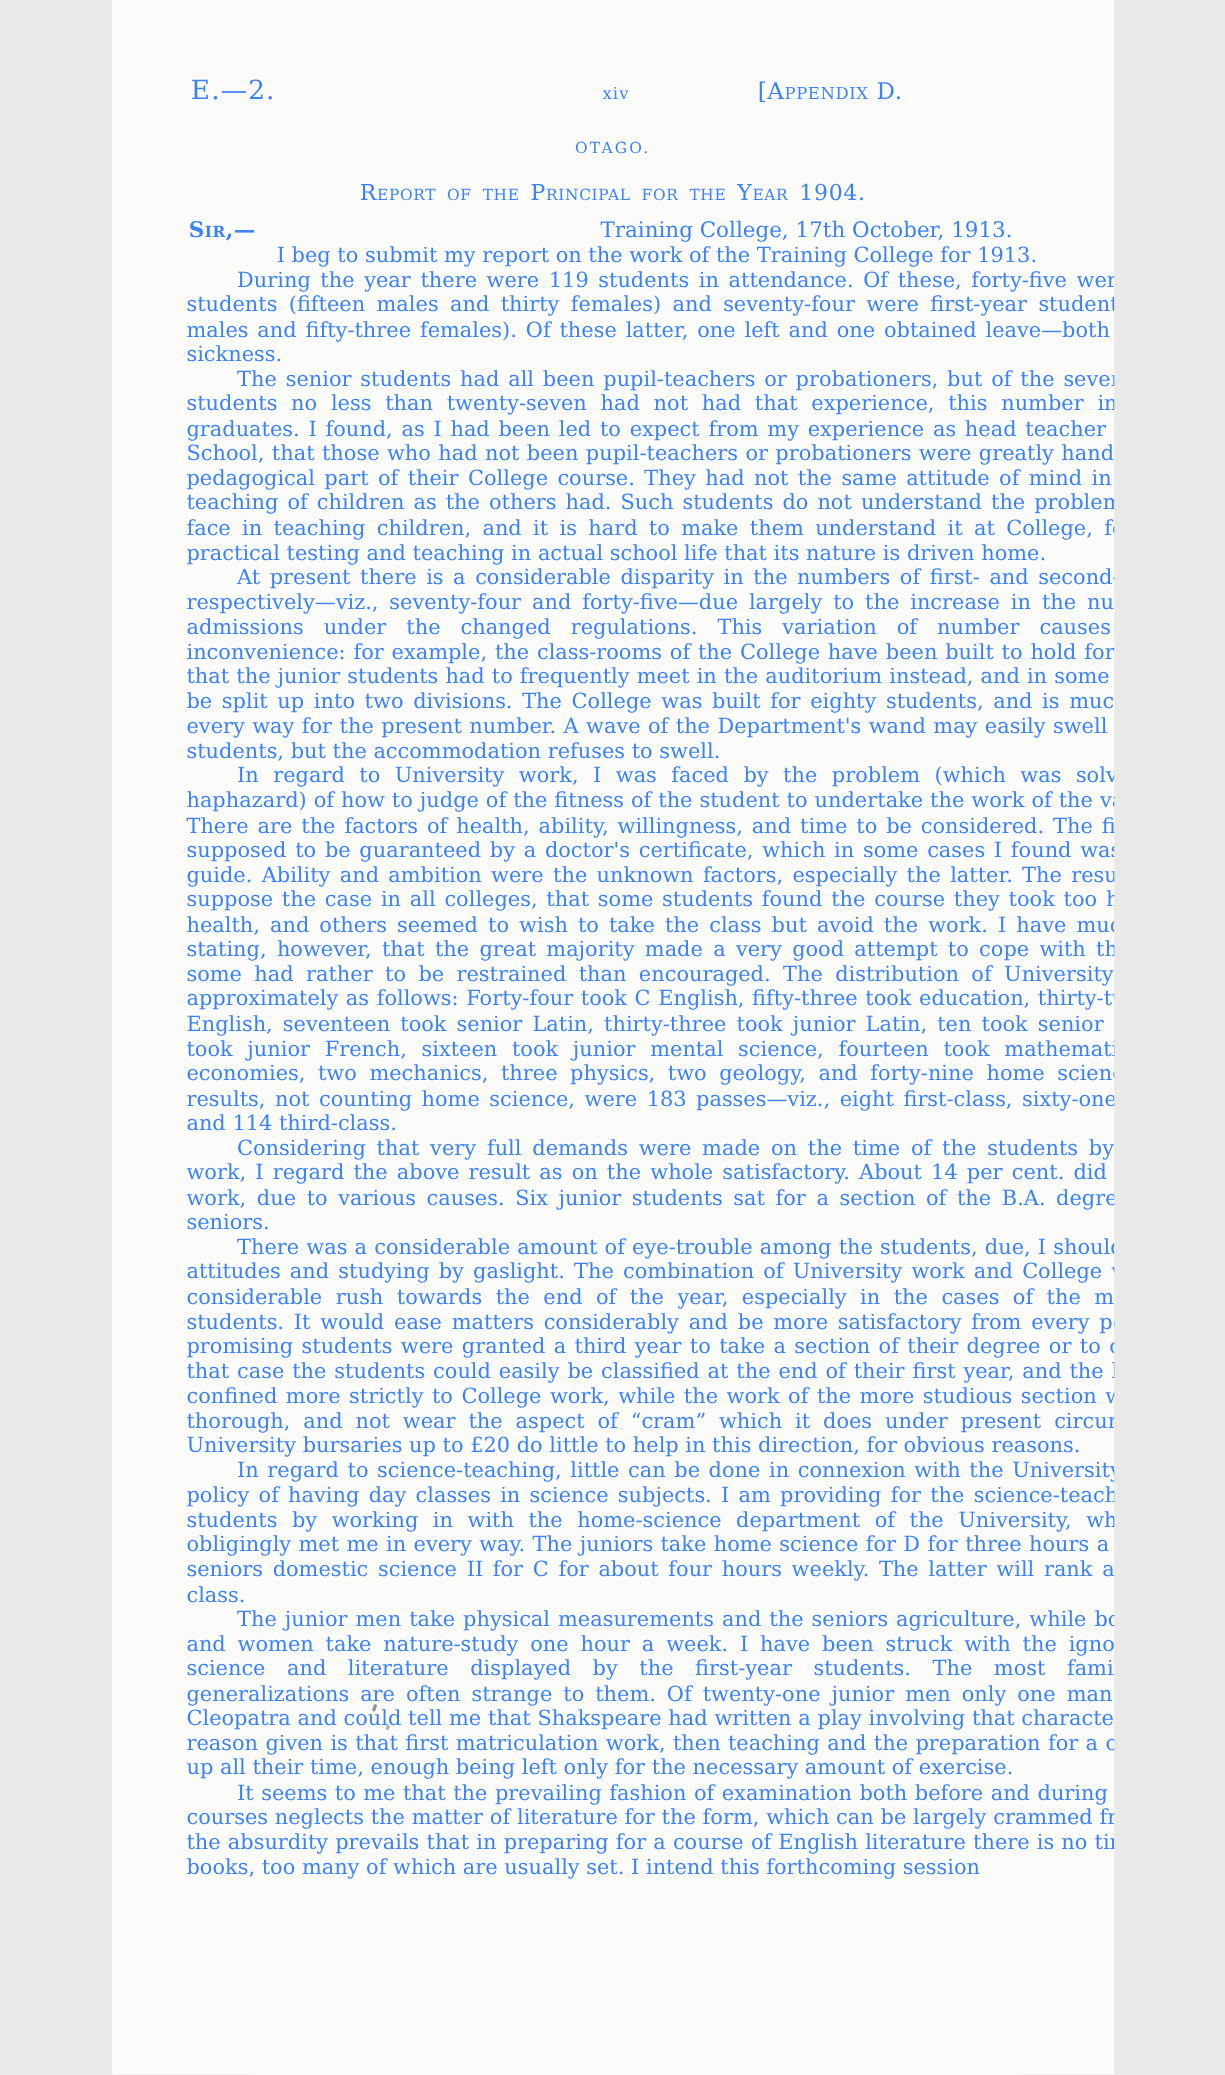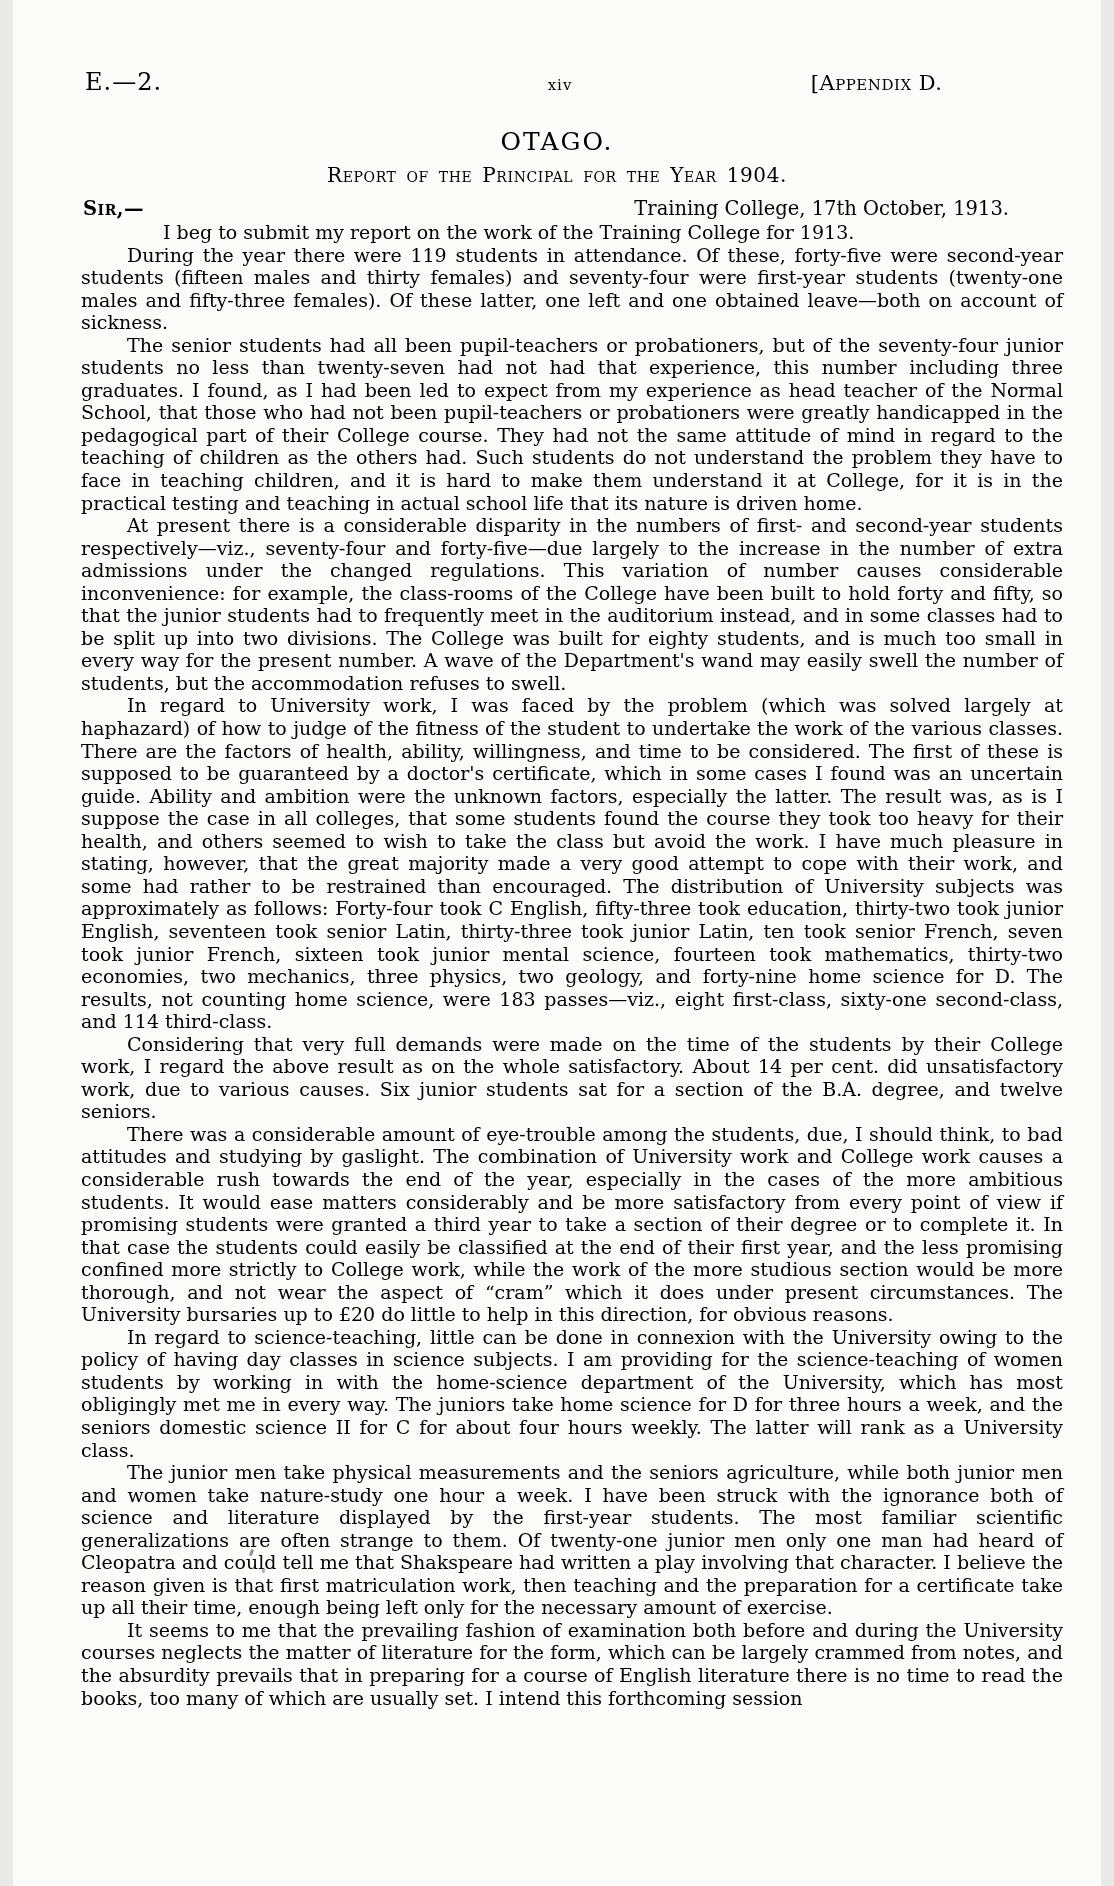--- a/index.html
+++ b/index.html
@@ -2,26 +2,26 @@
 <html><head>
 <meta charset="utf-8">
 <style>
   html, body {
     margin: 0;
     padding: 0;
     background: #e9e9e7;
   }
   .page {
     position: relative;
-    width: 1088px;
+    width: 911px;
     height: 1886px;
     margin: 0 auto;
     background: #fbfbf9;
     font-family: "DejaVu Serif", "Liberation Serif", serif;
-    color: #000000;
+    color: #3b82f6;
     overflow: hidden;
   }
   .header-row {
     position: absolute;
     top: 68px;
     left: 72px;
     right: 66px;
     display: flex;
     align-items: baseline;
   }
@@ -32,32 +32,32 @@
     letter-spacing: 1px;
   }
   .header-center {
     flex: 1;
     text-align: center;
     font-size: 15px;
     letter-spacing: 1px;
   }
   .header-right {
     flex: 1;
-    text-align: center;
+    text-align: left;
     font-size: 21px;
     font-variant: small-caps;
     letter-spacing: 0.5px;
   }
   .region-title {
     position: absolute;
     top: 127px;
     left: 0;
     width: 100%;
     text-align: center;
-    font-size: 25px;
+    font-size: 14px;
     letter-spacing: 2px;
   }
   .report-title {
     position: absolute;
     top: 163px;
     left: 0;
     width: 100%;
     text-align: center;
     font-size: 20px;
     font-variant: small-caps;

